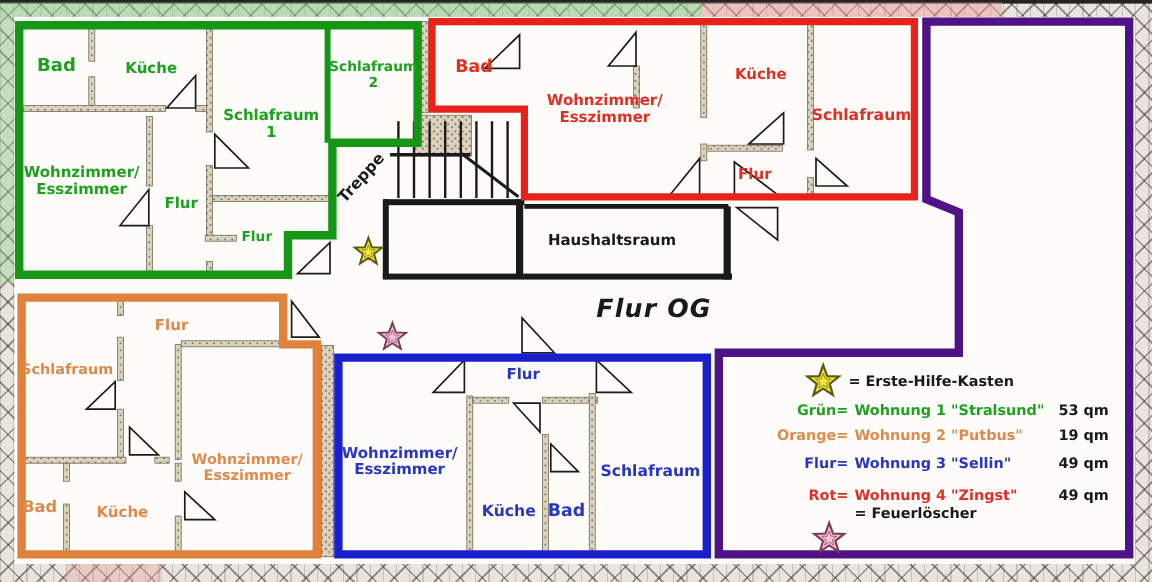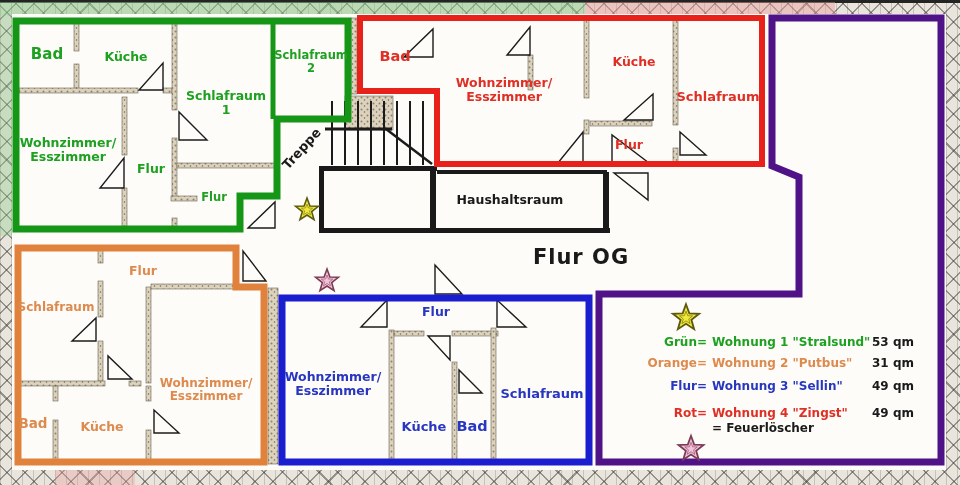--- a/index.html
+++ b/index.html
@@ -33,27 +33,27 @@
   .star-y{fill:var(--star-yellow);stroke:#5c5a10;stroke-width:1.6;}
   .star-y2{fill:none;stroke:#857a12;stroke-width:1.3;}
   .star-p{fill:var(--star-pink);stroke:#7c3b55;stroke-width:1.6;}
   .star-p2{fill:none;stroke:#96506c;stroke-width:1.3;}
   .lbl{position:absolute;transform:translate(-50%,-50%);font-weight:bold;
        text-align:center;line-height:1.1;white-space:pre-line;pointer-events:none;}
   .lg{color:var(--green-text);} .lr{color:var(--red-text);}
   .lb{color:var(--blue-text);} .lo{color:var(--orange-text);}
   .lk{color:var(--black);}
   .lbl-treppe{transform:translate(-50%,-50%) rotate(-48deg);}
-  .lbl-flurog{letter-spacing:1px;margin-left:36px;}
+  .lbl-flurog{font-style:italic;letter-spacing:1px;}
   .legend-line{position:absolute;font-weight:bold;font-size:12px;color:var(--black);
                transform:translateY(-50%);}
   .lrow{position:absolute;left:645px;width:305px;font-weight:bold;font-size:12px;}
   .lpre{display:inline-block;width:62px;text-align:right;}
   .lname{margin-left:5px;}
-  .lqm{position:absolute;left:227px;top:0;color:var(--black);}
+  .lqm{position:absolute;left:237px;top:0;color:var(--black);}
 </style>
 </head>
 <body>
 
 <div class="canvas">
   <div class="topline"></div>
   <div class="tint t-green"></div>
   <div class="tint t-pink"></div>
   <div class="tint t-left"></div>
   <div class="tint t-bot"></div>
@@ -218,26 +218,29 @@
   <div class="lbl lb" style="left:472px;top:427px;font-size:14.5px">Bad</div>
   <div class="lbl lb" style="left:542px;top:394px;font-size:13px">Schlafraum</div>
 
   <div class="lbl lo" style="left:143px;top:271px;font-size:12.5px">Flur</div>
   <div class="lbl lo" style="left:56px;top:308px;font-size:12px">Schlafraum</div>
   <div class="lbl lo" style="left:206px;top:390px;font-size:12px">Wohnzimmer/
 Esszimmer</div>
   <div class="lbl lo" style="left:33px;top:423px;font-size:13.5px">Bad</div>
   <div class="lbl lo" style="left:102px;top:427px;font-size:12.5px">Küche</div>
 
+  <div class="legend-line" style="left:707px;top:318px">
+    <span>= Erste-Hilfe-Kasten</span>
+  </div>
 
   <div class="lrow" style="top:335px;color:var(--green-text)">
     <span class="lpre">Grün=</span><span class="lname">Wohnung 1 "Stralsund"</span><span class="lqm">53 qm</span>
   </div>
   <div class="lrow" style="top:356px;color:var(--orange-text)">
-    <span class="lpre">Orange=</span><span class="lname">Wohnung 2 "Putbus"</span><span class="lqm">31 qm</span>
+    <span class="lpre">Orange=</span><span class="lname">Wohnung 2 "Putbus"</span><span class="lqm">19 qm</span>
   </div>
   <div class="lrow" style="top:379px;color:var(--blue-text)">
     <span class="lpre">Flur=</span><span class="lname">Wohnung 3 "Sellin"</span><span class="lqm">49 qm</span>
   </div>
   <div class="lrow" style="top:406px;color:var(--red-text)">
     <span class="lpre">Rot=</span><span class="lname">Wohnung 4 "Zingst"</span><span class="lqm">49 qm</span>
   </div>
 
   <div class="legend-line" style="left:712px;top:428px">
     <span>= Feuerlöscher</span>

